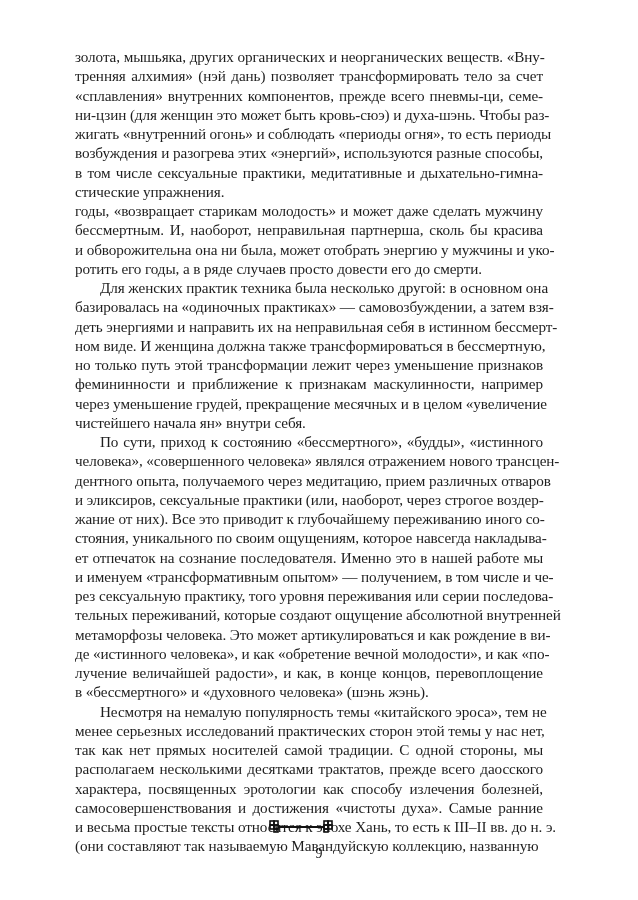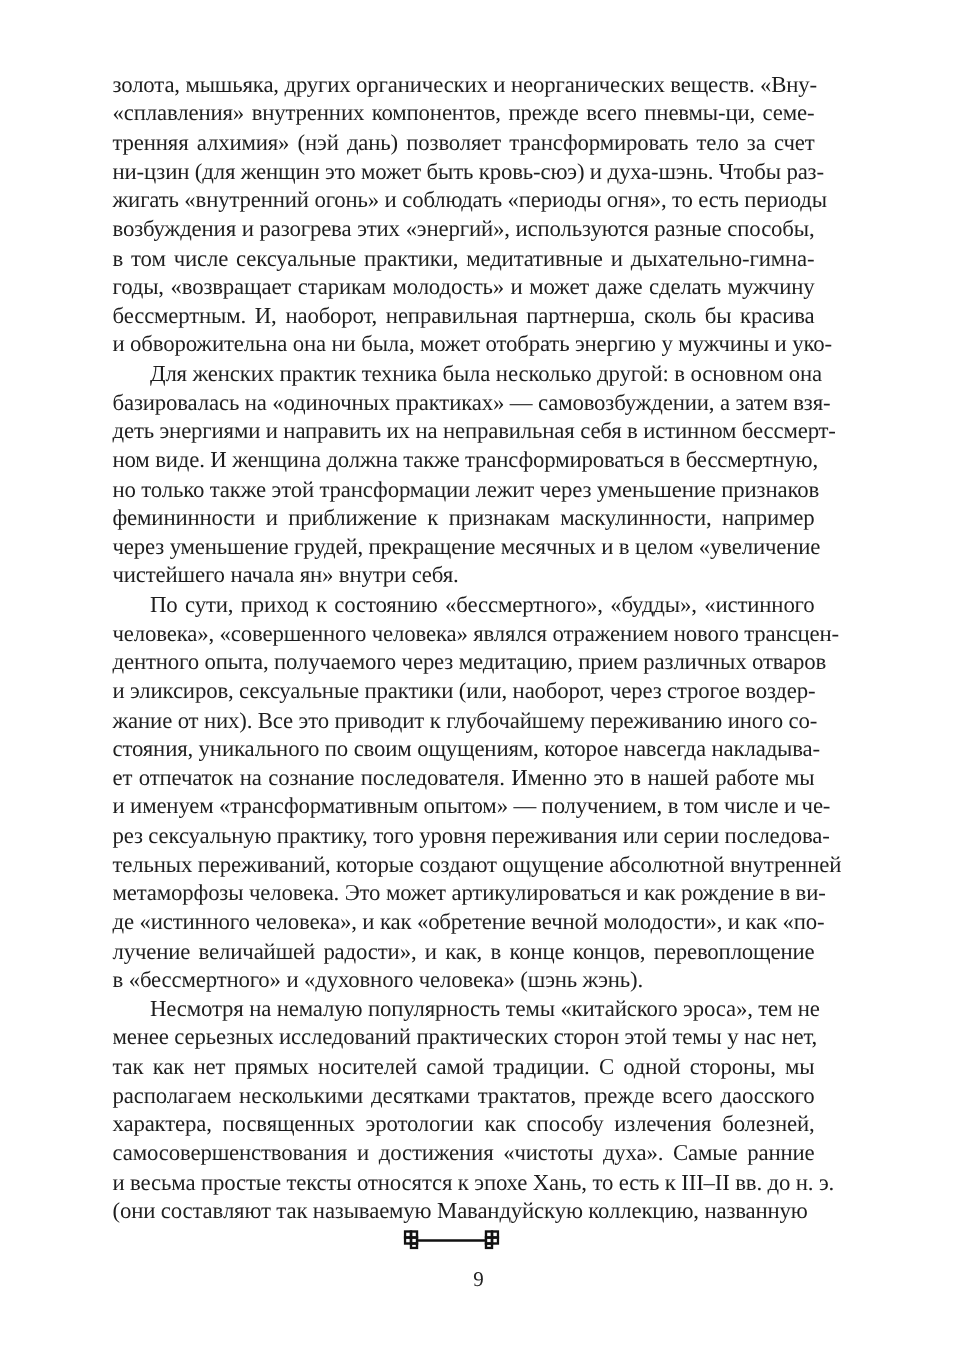--- a/index.html
+++ b/index.html
@@ -29,38 +29,40 @@
     text-align: center; font-size: 14px; color: #222;
   }
 </style>
 </head>
 <body>
 
 <div class="page">
   <div class="text-block" id="text-block">
       <div>
         <span class="line">золота, мышьяка, других органических и неорганических веществ. «Вну-</span>
+        <span class="line">тренняя алхимия» (нэй дань) позволяет трансформировать тело за счет</span>
         <span class="line">«сплавления» внутренних компонентов, прежде всего пневмы-ци, семе-</span>
-        <span class="line">тренняя алхимия» (нэй дань) позволяет трансформировать тело за счет</span>
         <span class="line">ни-цзин (для женщин это может быть кровь-сюэ) и духа-шэнь. Чтобы раз-</span>
         <span class="line">жигать «внутренний огонь» и соблюдать «периоды огня», то есть периоды</span>
         <span class="line">возбуждения и разогрева этих «энергий», используются разные способы,</span>
         <span class="line">в том числе сексуальные практики, медитативные и дыхательно-гимна-</span>
+        <span class="line last">стические упражнения.</span>
       </div>
       <div>
         <span class="line">годы, «возвращает старикам молодость» и может даже сделать мужчину</span>
         <span class="line">бессмертным. И, наоборот, неправильная партнерша, сколь бы красива</span>
         <span class="line">и обворожительна она ни была, может отобрать энергию у мужчины и уко-</span>
+        <span class="line last">ротить его годы, а в ряде случаев просто довести его до смерти.</span>
       </div>
       <div>
         <span class="line indent">Для женских практик техника была несколько другой: в основном она</span>
         <span class="line">базировалась на «одиночных практиках» — самовозбуждении, а затем взя-</span>
         <span class="line">деть энергиями и направить их на неправильная себя в истинном бессмерт-</span>
         <span class="line">ном виде. И женщина должна также трансформироваться в бессмертную,</span>
-        <span class="line">но только также этой трансформации лежит через уменьшение признаков</span>
+        <span class="line">но только путь этой трансформации лежит через уменьшение признаков</span>
         <span class="line">фемининности и приближение к признакам маскулинности, например</span>
         <span class="line">через уменьшение грудей, прекращение месячных и в целом «увеличение</span>
         <span class="line last">чистейшего начала ян» внутри себя.</span>
       </div>
       <div>
         <span class="line indent">По сути, приход к состоянию «бессмертного», «будды», «истинного</span>
         <span class="line">человека», «совершенного человека» являлся отражением нового трансцен-</span>
         <span class="line">дентного опыта, получаемого через медитацию, прием различных отваров</span>
         <span class="line">и эликсиров, сексуальные практики (или, наоборот, через строгое воздер-</span>
         <span class="line">жание от них). Все это приводит к глубочайшему переживанию иного со-</span>

